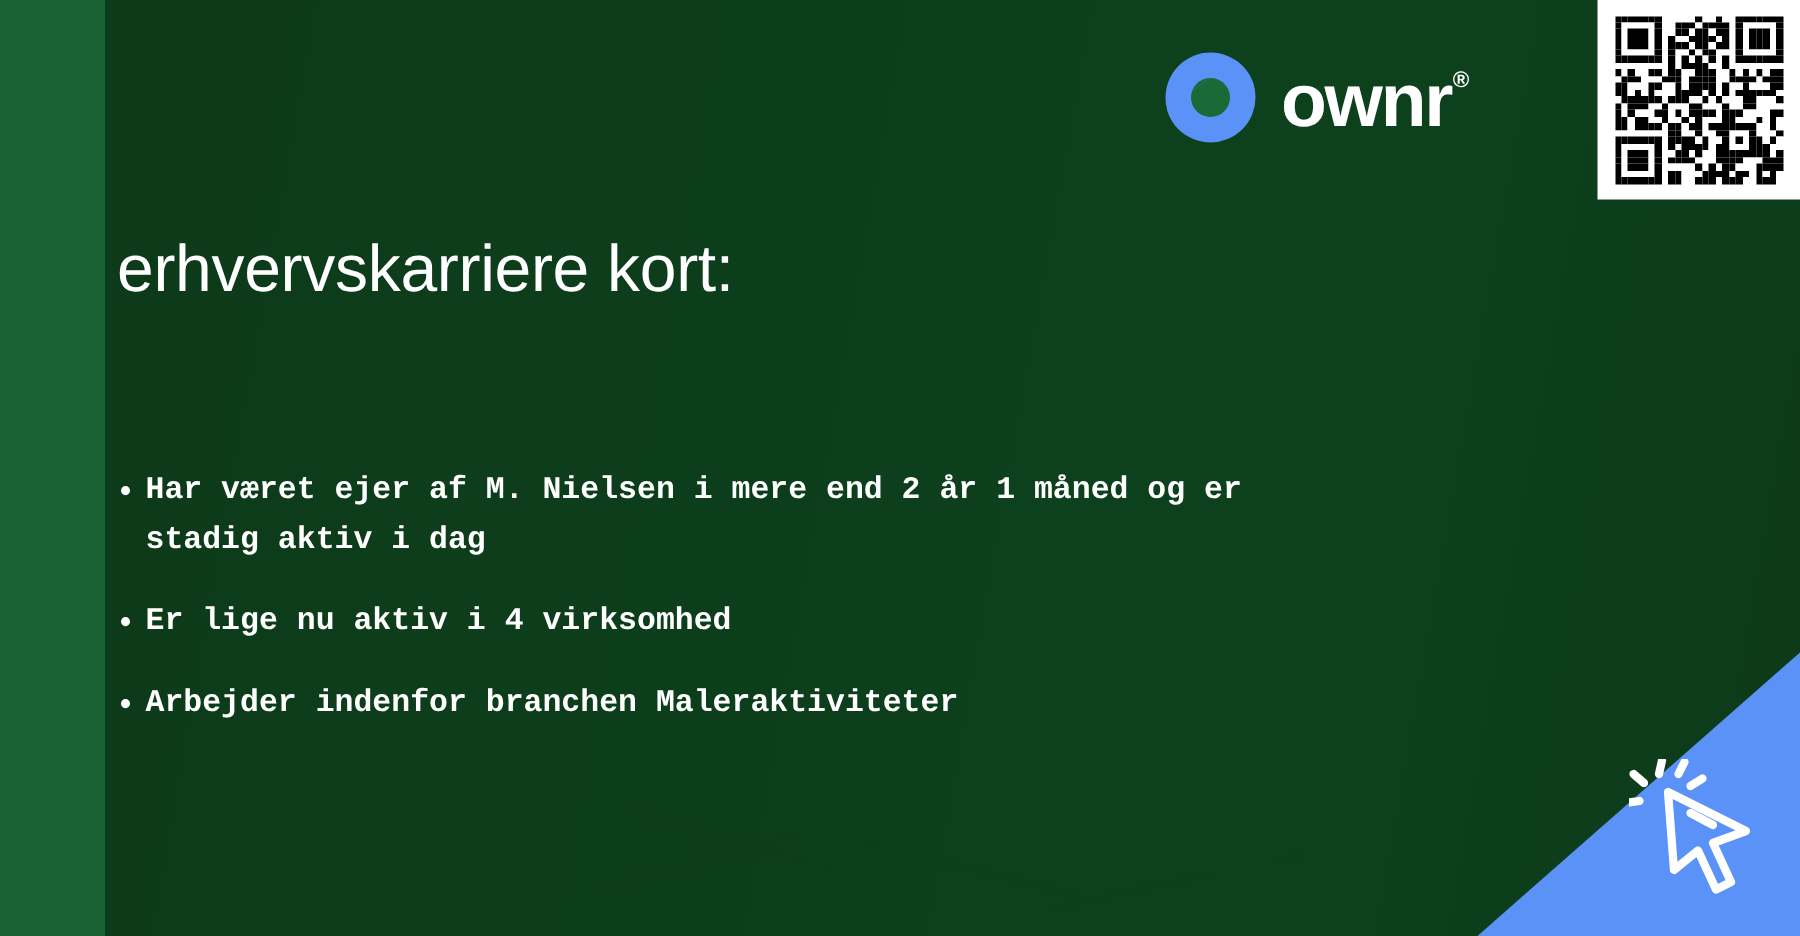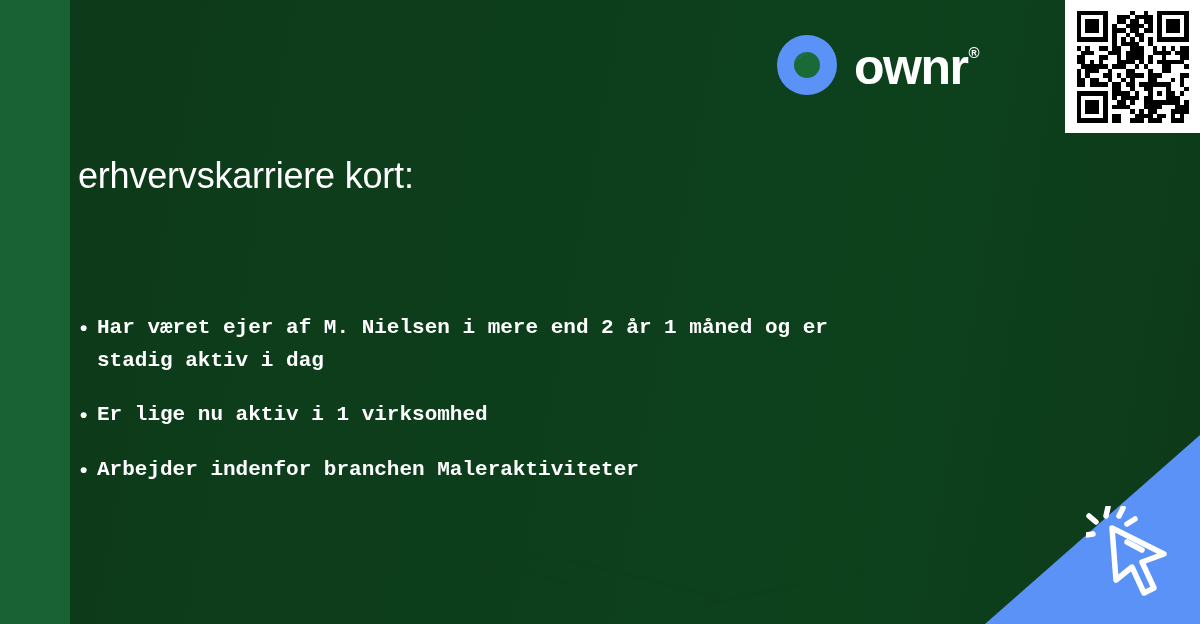--- a/index.html
+++ b/index.html
@@ -109,21 +109,21 @@
     color: #ffffff;
   }
   .title-line1 {
     font-size: 42px;
     font-weight: bold;
     line-height: 1.12;
     letter-spacing: -0.3px;
     white-space: nowrap;
   }
   .title-line2 {
-    font-size: 36px;
+    font-size: 44px;
     font-weight: normal;
     line-height: 1.2;
     letter-spacing: -0.2px;
     margin-top: 4px;
     white-space: nowrap;
   }
 
   .bullets {
     position: absolute;
     left: 80px;
@@ -930,21 +930,21 @@
       <div class="title-line2">erhvervskarriere kort:</div>
     </div>
 
     <div class="bullets">
       <div class="bullet">
         <span class="bullet-dot">•</span>
         <span class="bullet-text">Har været ejer af M. Nielsen i mere end 2 år 1 måned og er stadig aktiv i dag</span>
       </div>
       <div class="bullet">
         <span class="bullet-dot">•</span>
-        <span class="bullet-text">Er lige nu aktiv i 1 virksomhed</span>
+        <span class="bullet-text">Er lige nu aktiv i 4 virksomhed</span>
       </div>
       <div class="bullet light">
         <span class="bullet-dot">•</span>
         <span class="bullet-text">Arbejder indenfor branchen Maleraktiviteter</span>
       </div>
     </div>
 
     <svg class="corner" viewBox="0 0 1200 624">
       <polygon points="1200,435 1200,624 985,624" fill="#5b92f7"></polygon>
     </svg>

